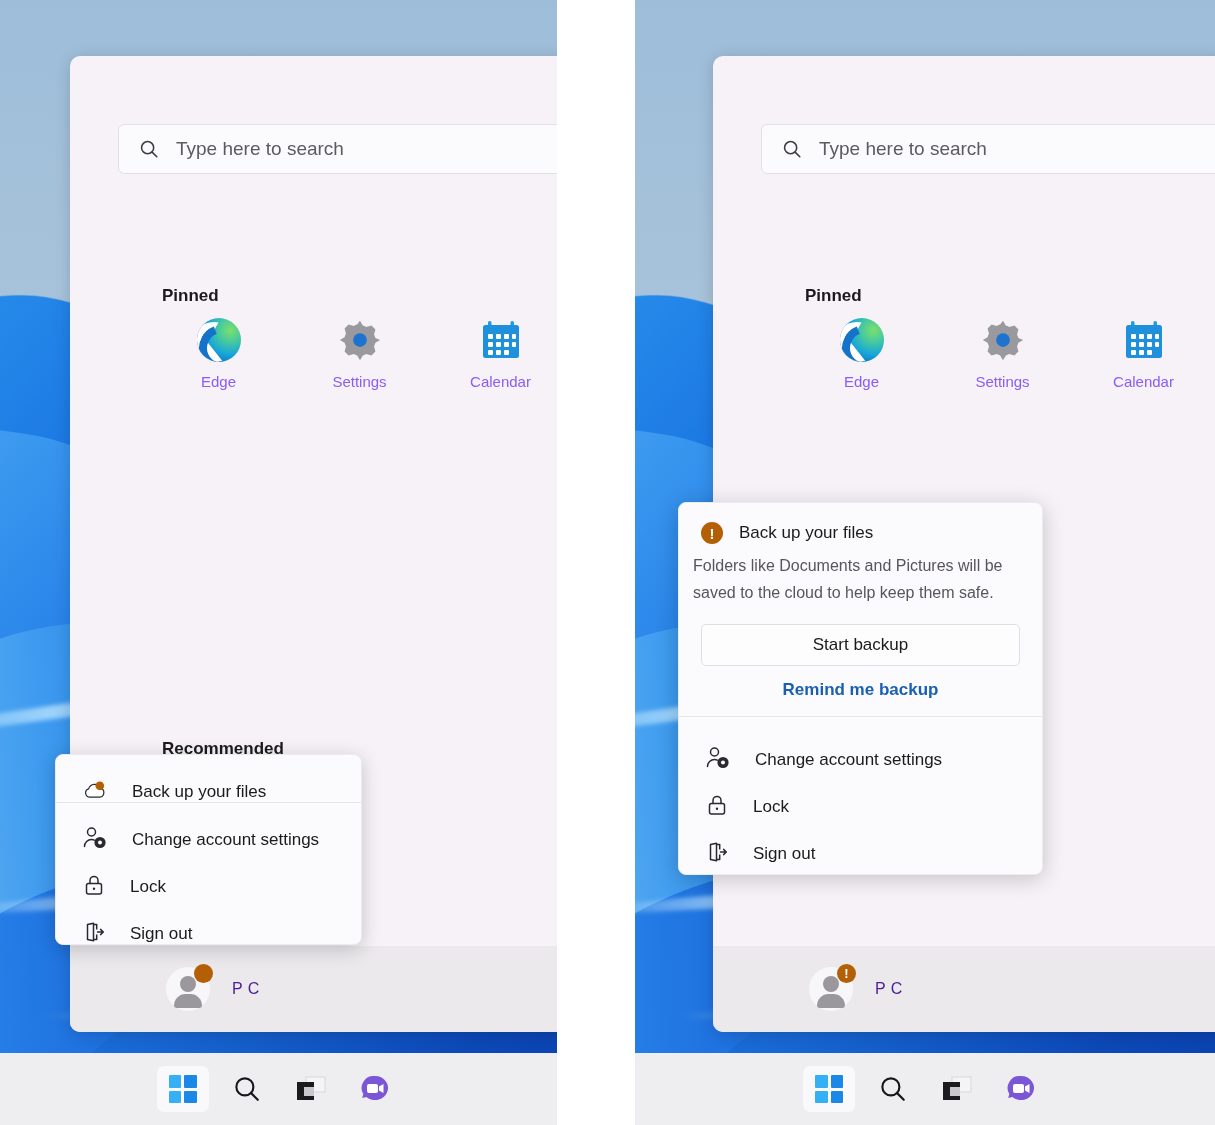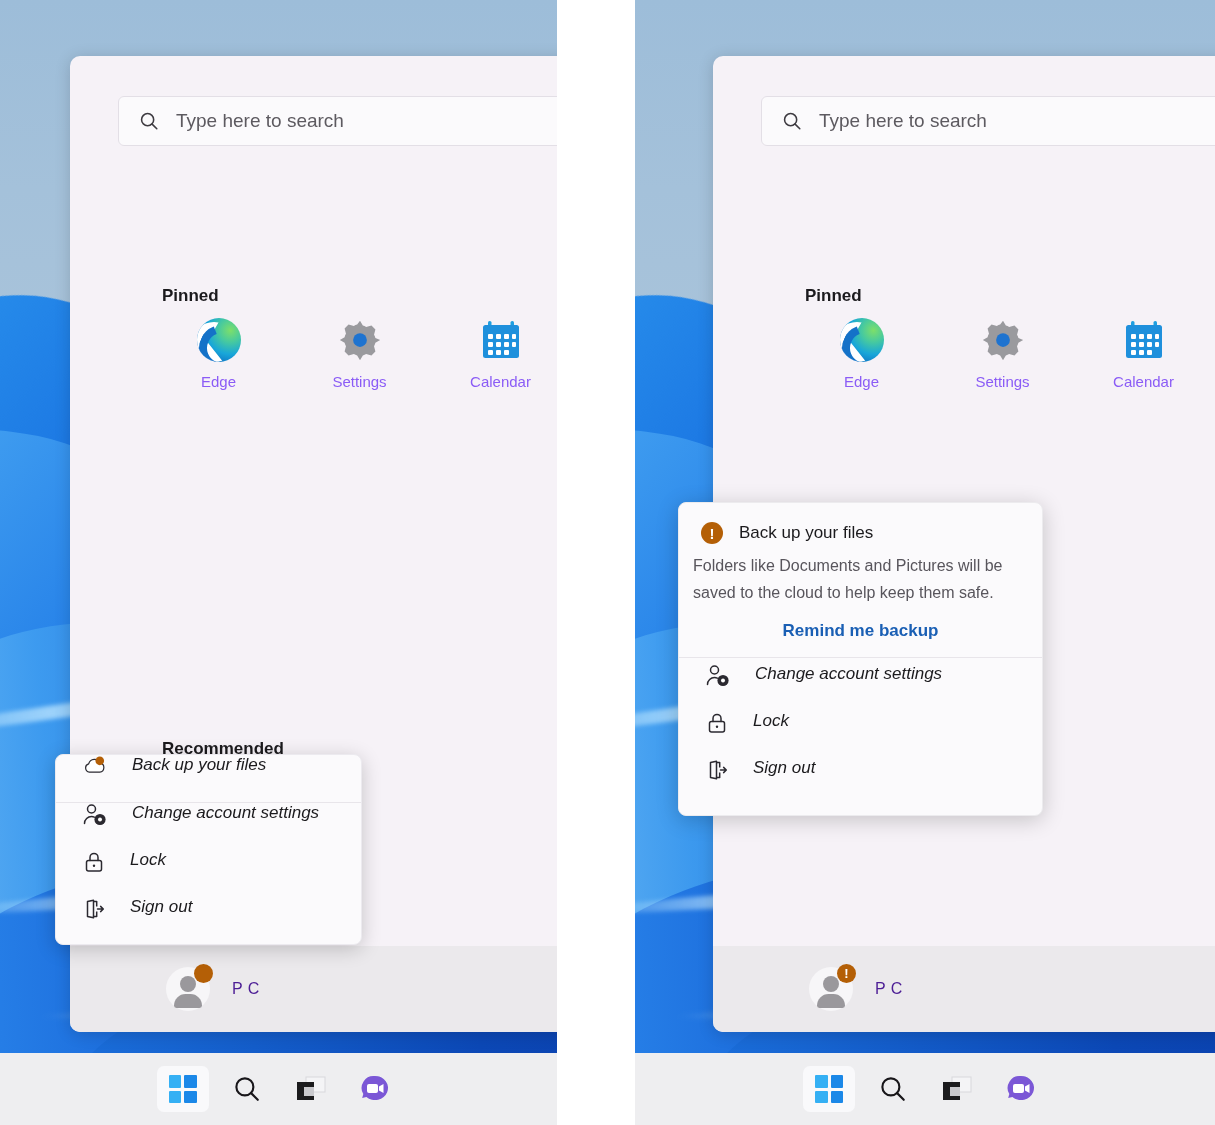--- a/index.html
+++ b/index.html
@@ -85,21 +85,21 @@
     position: absolute;
     border-radius: 10px;
     background: #f6f2f7;
     box-shadow: 0 2px 16px rgba(0,0,0,.16);
     overflow: hidden;
   }
   #pane-left  .startmenu { left: 70px; top: 56px; width: 560px; height: 976px; }
   #pane-right .startmenu { left: 78px; top: 56px; width: 560px; height: 976px; }
 
   .search-box {
-    position:absolute; left: 48px; top: 40px; width: 466px; height: 50px;
+    position:absolute; left: 48px; top: 68px; width: 466px; height: 50px;
     background: #fbfafc; border: 1px solid #e3dfe6; border-radius: 6px;
     display:flex; align-items:center; padding-left: 19px; gap: 16px;
   }
   .search-ph { color: #5d5a60; font-size: 19px; }
 
   .section-title {
     position: absolute; font-size: 17px; font-weight: bold; color: #1b1a1d;
   }
   .pinned-title { left: 92px; top: 230px; }
   .recommended-title { left: 92px; top: 683px; }
@@ -144,21 +144,21 @@
   }
   .user-name { font-size: 16px; color: #4c1d95; letter-spacing: .5px; }
 
   
   .ctx {
     position:absolute; background:#fbfaFC; border-radius:8px;
     box-shadow: 0 4px 20px rgba(0,0,0,.20); border: 1px solid #eceaef;
     overflow:hidden;
   }
   #ctx-left { left: 55px; top: 754px; width: 307px; }
-  .ctx-item { display:flex; align-items:flex-start; height: 47px; padding-left: 26px; gap: 24px; font-style: italic; }
+  .ctx-item { display:flex; align-items:flex-end; height: 47px; padding-left: 26px; gap: 24px; }
   .ctx-label { font-size: 17px; color: #1b1a1d; }
   .ctx-sep { height:1px; background:#e8e5ea; margin: 0; }
 
   
   #flyout { position:absolute; left: 43px; top: 502px; width: 365px;
     background:#fbfafc; border-radius:8px; box-shadow: 0 4px 22px rgba(0,0,0,.20);
     border:1px solid #ecebee; overflow:hidden; }
   .fly-head { display:flex; align-items:center; gap:16px; padding: 19px 22px 0 22px; }
   .fly-title { font-size: 17px; color: #1b1a1d; }
   .fly-body { padding: 9px 22px 0 14px; font-size: 16px; line-height: 1.68; color: #58555c; }
@@ -429,20 +429,21 @@
         <div class="user-name">P C</div>
       </div>
     </div>
 
     <div id="flyout">
       <div class="fly-head">
         <span class="warn-badge">!</span>
         <span class="fly-title">Back up your files</span>
       </div>
       <div class="fly-body">Folders like Documents and Pictures will be saved to the cloud to help keep them safe.</div>
+      <div class="fly-primary">Start backup</div>
       <div class="fly-link">Remind me backup</div>
       <div class="ctx-sep"></div>
 
       <div class="ctx-item" style="margin-top:6px;">
         <span>
           <svg width="26" height="24" viewBox="0 0 26 24" fill="none" stroke="#2b2930" stroke-width="1.5">
             <circle cx="9.5" cy="6" r="4"></circle>
             <path d="M2.5 20.5c0-4.1 3.3-7 7-7 1 0 2 .2 2.8.6" stroke-linecap="round"></path>
             <g fill="#2b2930" stroke="none">
                 <circle cx="18" cy="16.5" r="5.6"></circle>

